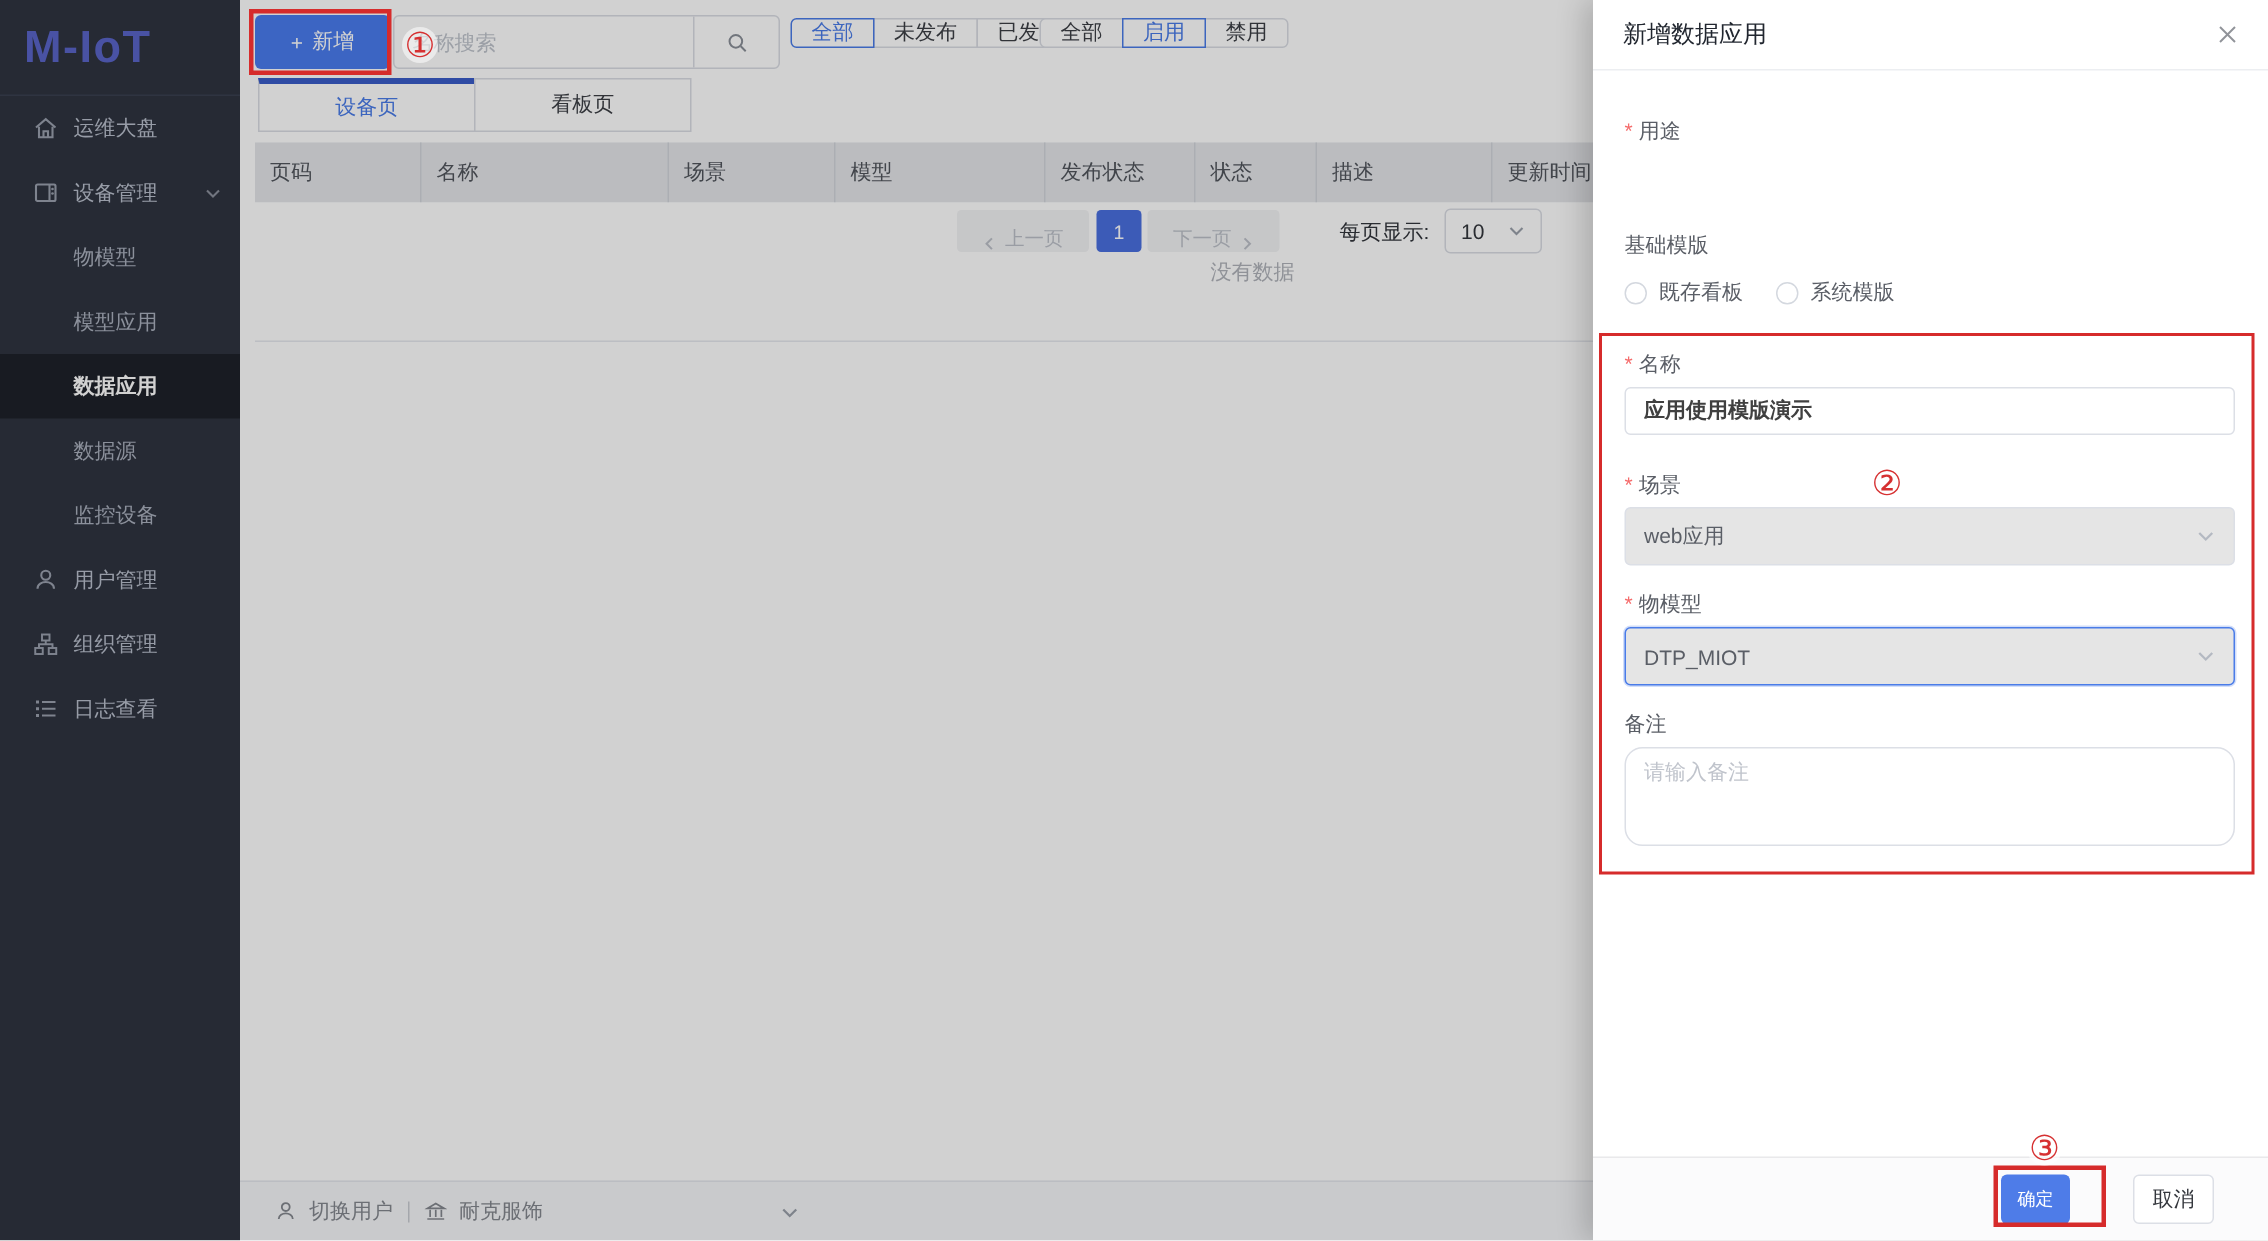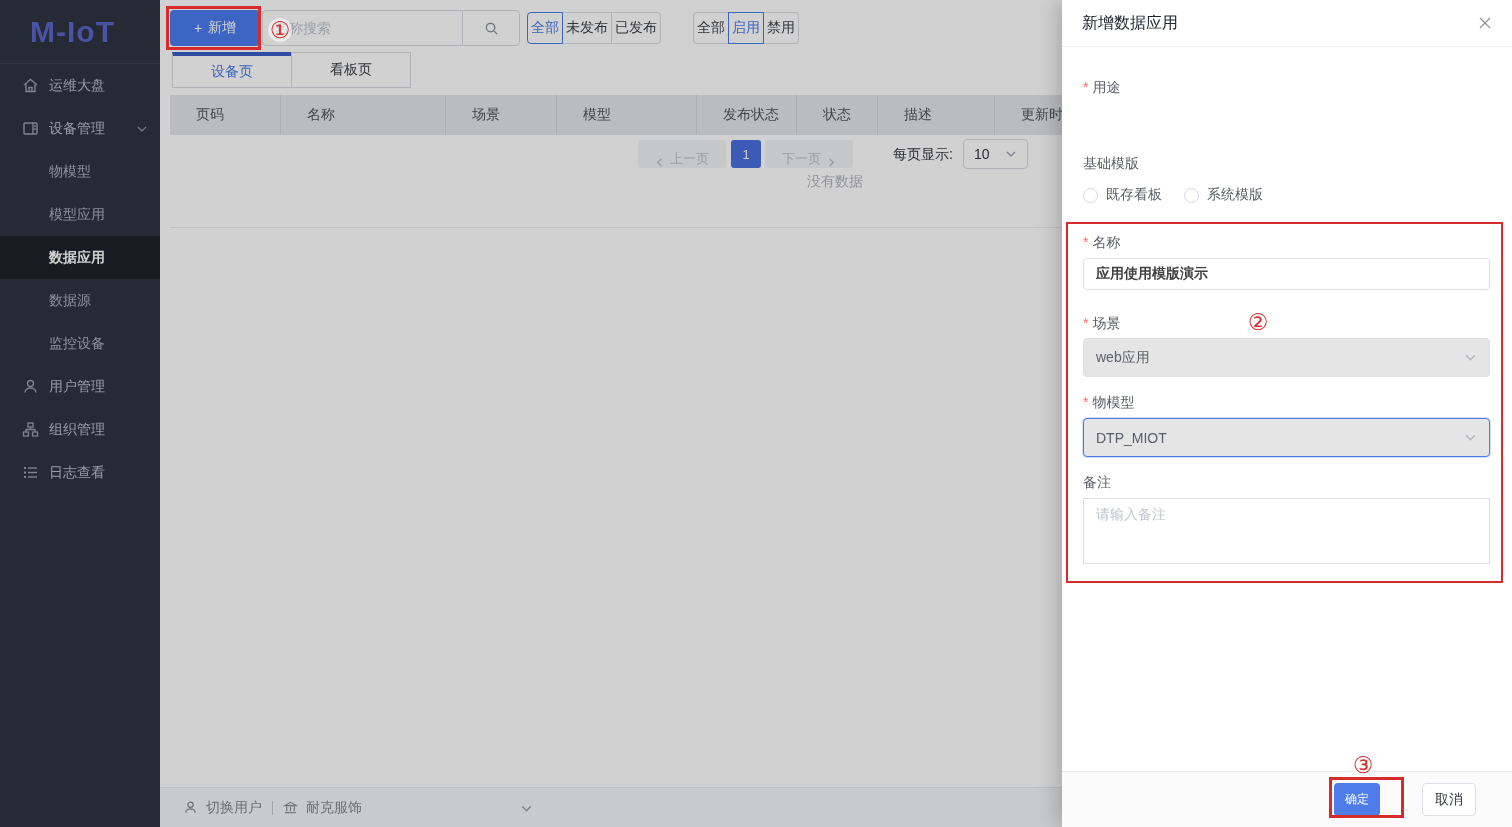--- a/index.html
+++ b/index.html
@@ -1,21 +1,21 @@
 <!DOCTYPE html>
 <html><head>
 <meta charset="utf-8">
 <style>
   * { margin:0; padding:0; box-sizing:border-box; }
   html,body { width:1512px; height:827px; font-family:"Liberation Sans","DejaVu Sans",sans-serif; }
   #root { position:relative; width:1512px; height:827px; overflow:hidden; background:#fff; }
 
   
   #sidebar { position:absolute; left:0; top:0; width:160px; height:827px; background:#2f3440; z-index:10; }
-  #logo { height:64px; display:flex; align-items:center; padding-left:30px;
+  #logo { height:64px; display:flex; align-items:center; padding-left:16px;
           font-size:30px; font-weight:bold; color:#5a64c9; letter-spacing:1px;
           border-bottom:1px solid #3a4050; }
   .menu-item { height:43px; display:flex; align-items:center; padding-left:22px;
                color:#b9bfcc; font-size:14px; cursor:pointer; position:relative; }
   .menu-item .mi-icon { width:17px; height:17px; margin-right:10px; flex:0 0 17px; }
   .menu-item .chev { position:absolute; right:12px; width:12px; height:12px; }
   .submenu-item { height:43px; display:flex; align-items:center; padding-left:49px;
                   color:#aab0bd; font-size:14px; cursor:pointer; }
   .submenu-item.active { background:#1e222a; color:#ffffff; font-weight:bold; }
   #sidebar-footer { position:absolute; left:0; bottom:0; width:160px; height:40px;
@@ -33,37 +33,37 @@
 
   #search-group { position:absolute; left:102px; top:10px; width:258px; height:36px;
                   display:flex; border:1px solid #d9dce3; border-radius:4px; background:#fff; }
   #search-input { flex:1; border:none; outline:none; padding:0 12px; font-size:14px; color:#333;
                   background:transparent; min-width:0; }
   #search-input::placeholder { color:#bfc4cc; }
   #search-btn { width:57px; border:none; border-left:1px solid #d9dce3; background:transparent;
                 display:flex; align-items:center; justify-content:center; cursor:pointer; }
 
   .seg-group { position:absolute; top:12px; display:flex; }
-  .seg-btn { height:32px; padding:0 3px; background:#fff; border:1px solid #d9dce3;
+  .seg-btn { height:20px; padding:0 13px; background:#fff; border:1px solid #d9dce3;
              font-size:14px; color:#3c3f45; display:flex; align-items:center; cursor:pointer; margin-left:-1px; }
   .seg-btn:first-child { border-radius:4px 0 0 4px; margin-left:0; }
   .seg-btn:last-child { border-radius:0 4px 4px 0; }
   .seg-btn.active { color:#4a7ce8; border-color:#4a7ce8; z-index:2; position:relative; }
   #publish-group { left:367px; }
   #status-group { left:533px; }
 
   #tabs { position:absolute; left:12px; top:52px; display:flex; }
-  .tab { width:120px; height:36px; border:1px solid #d9dce3; background:#fff;
+  .tab { width:145px; height:36px; border:1px solid #d9dce3; background:#fff;
          display:flex; align-items:center; justify-content:center; font-size:14px; color:#3c3f45;
          cursor:pointer; margin-left:-1px; }
   .tab.active { color:#4a7ce8; border-top:4px solid #3a5cc8; margin-left:0; }
 
   #table { position:absolute; left:10px; top:95px; width:892px; }
   #thead { display:flex; height:40px; background:#e4e6ea; }
-  .th { display:flex; align-items:center; padding-left:26px; font-size:14px; color:#51555c;
+  .th { display:flex; align-items:center; padding-left:10px; font-size:14px; color:#51555c;
         border-right:1px solid #d2d5db; overflow:hidden; white-space:nowrap; }
   .th:last-child { border-right:none; }
   #tbody { height:93px; background:#fff; border-bottom:1px solid #e6e8ee; position:relative; }
   #empty-text { position:absolute; left:600px; top:38px; width:130px; text-align:center;
                 color:#b0b3ba; font-size:14px; }
 
   .pager-btn { position:absolute; height:28px; background:#f2f3f5; border:none; border-radius:3px;
                color:#bcc0c8; font-size:13px; display:flex; align-items:flex-end; justify-content:center;
                gap:6px; cursor:default; }
   #pager-current { position:absolute; left:571px; top:140px; width:30px; height:28px; background:#4a6fe0;
@@ -94,21 +94,21 @@
                 border-radius:4px; background:#e5e5e5; display:flex; align-items:center;
                 justify-content:space-between; padding:0 12px; font-size:14px; color:#5a5e66; cursor:pointer; }
   .fld-select.disabled { background:#fafbfc; border-color:#e3e6ec; color:#c0c4cc; cursor:not-allowed; }
   .fld-select.focused { border-color:#4a7ce8; box-shadow:0 0 0 1px rgba(74,124,232,0.25); }
   .fld-input { position:absolute; left:21px; width:407px; height:32px; border:1px solid #dcdfe6;
                border-radius:4px; padding:0 12px; font-size:14px; color:#404040; outline:none;font-weight:bold; }
   .radio-row { position:absolute; left:21px; display:flex; align-items:center; gap:22px; }
   .radio { display:flex; align-items:center; gap:8px; font-size:14px; color:#5a5e66; cursor:pointer; }
   .radio .rdot { width:15px; height:15px; border:1px solid #d4d8df; border-radius:50%; background:#fff; }
   #remark-area { position:absolute; left:21px; top:498px; width:407px; height:66px;
-                 border:1px solid #dcdfe6; border-radius:0; padding:7px 12px; font-size:14px;
+                 border:1px solid #dcdfe6; border-radius:12px; padding:7px 12px; font-size:14px;
                  color:#ec4899; resize:none; outline:none; font-family:inherit; }
   #remark-area::placeholder { color:#c0c4cc; }
   #drawer-footer { position:absolute; left:0; bottom:0; width:450px; height:56px; background:#fbfbfc;
                    border-top:1px solid #e9e9eb; }
   #confirm-btn { position:absolute; left:272px; top:11px; width:46px; height:33px; background:#4e7ce8;
                  color:#fff; border:none; border-radius:4px; font-size:12px; cursor:pointer; }
   #cancel-btn { position:absolute; left:360px; top:11px; width:54px; height:33px; background:#fff;
                 color:#33363c; border:1px solid #dcdfe6; border-radius:4px; font-size:14px; cursor:pointer; }
 
   

